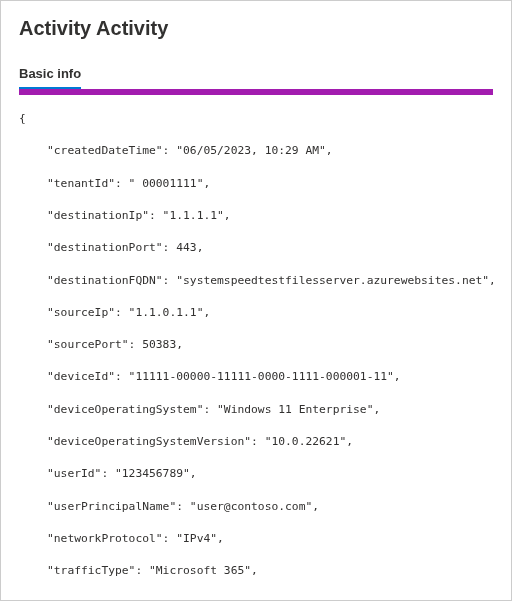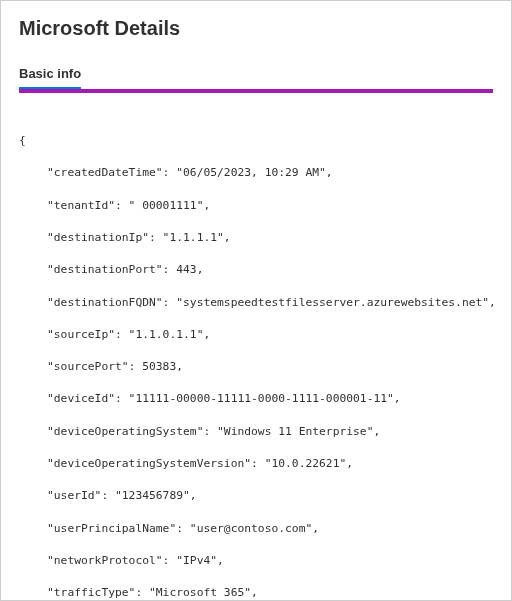--- a/index.html
+++ b/index.html
@@ -16,22 +16,22 @@
       padding: 16px 18px;
       overflow: hidden;
     }
     .title {
       font-size: 20px;
       font-weight: 600;
       color: #323130;
       margin-bottom: 24px;
     }
     .tabs {
-      border-bottom: 4px solid #a21caf;
-      margin-bottom: 24px;
+      border-bottom: 6px solid #a21caf;
+      margin-bottom: 0;
     }
     .tab {
       display: inline-block;
       font-size: 13px;
       color: #323130;
       font-weight: 600;
       padding-bottom: 6px;
       border-bottom: 2.5px solid #0078d4;
       cursor: pointer;
     }
@@ -47,21 +47,21 @@
       display: block;
     }
     .kv {
       padding-left: 28px;
       display: block;
     }
   </style>
 </head>
 <body>
 
-<h1 class="title">Microsoft Details</h1>
+<h1 class="title">Activity Activity</h1>
 
 <div class="tabs">
   <span class="tab">Basic info</span>
 </div>
 
 <div class="json-block">
 <span class="brace">{</span>
 <span class="kv">"createdDateTime": "06/05/2023, 10:29 AM",</span>
 <span class="kv">"tenantId": " 00001111",</span>
 <span class="kv">"destinationIp": "1.1.1.1",</span>

